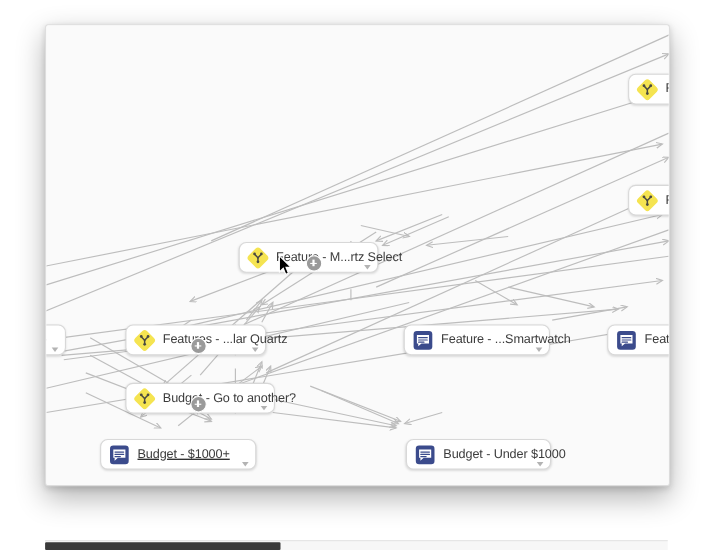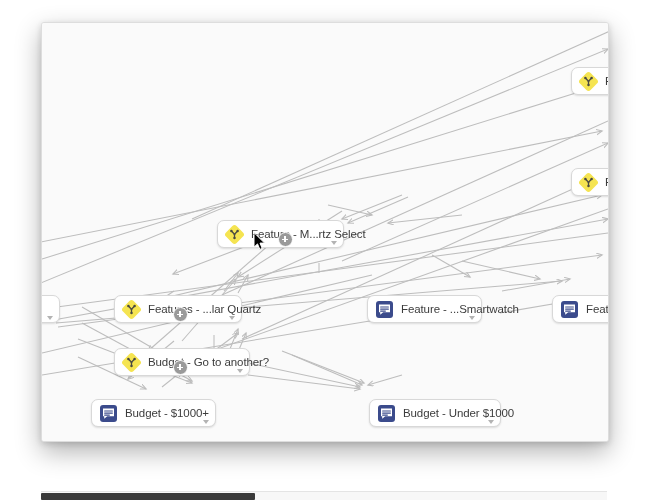--- a/index.html
+++ b/index.html
@@ -259,37 +259,37 @@
             </g>
             <circle cx="6.4" cy="5.9" r="1.25" fill="#4a4a42"></circle>
             <circle cx="12.6" cy="5.9" r="1.25" fill="#4a4a42"></circle>
             <circle cx="9.5" cy="13.0" r="1.25" fill="#4a4a42"></circle>
           </svg>
         </span>
         <span class="node-label">Budget - Go to another?</span>
         <span class="node-caret"></span>
       </div>
 
-      <div class="node" style="left:49px; top:376px; width:125px;">
+      <div class="node" style="left:49px; top:376px; width:142px;text-decoration:underline;">
         <span class="icon-message">
           <span class="sq"></span>
           <svg width="19" height="19" viewBox="0 0 19 19">
             <path d="M4 4.6 L15 4.6 L15 12.2 L8.2 12.2 L5.2 14.8 L5.2 12.2 L4 12.2 Z" fill="#ffffff"></path>
             <g stroke="#3b4b8c" stroke-width="1.1" stroke-linecap="round">
               <path d="M5.6 7.0 L13.4 7.0"></path>
               <path d="M5.6 9.1 L13.4 9.1"></path>
               <path d="M5.6 11.1 L10.4 11.1"></path>
             </g>
           </svg>
         </span>
         <span class="node-label">Budget - $1000+</span>
         <span class="node-caret"></span>
       </div>
 
-      <div class="node" style="left:325px; top:272px; width:115px;">
+      <div class="node" style="left:325px; top:272px; width:133px;">
         <span class="icon-message">
           <span class="sq"></span>
           <svg width="19" height="19" viewBox="0 0 19 19">
             <path d="M4 4.6 L15 4.6 L15 12.2 L8.2 12.2 L5.2 14.8 L5.2 12.2 L4 12.2 Z" fill="#ffffff"></path>
             <g stroke="#3b4b8c" stroke-width="1.1" stroke-linecap="round">
               <path d="M5.6 7.0 L13.4 7.0"></path>
               <path d="M5.6 9.1 L13.4 9.1"></path>
               <path d="M5.6 11.1 L10.4 11.1"></path>
             </g>
           </svg>

